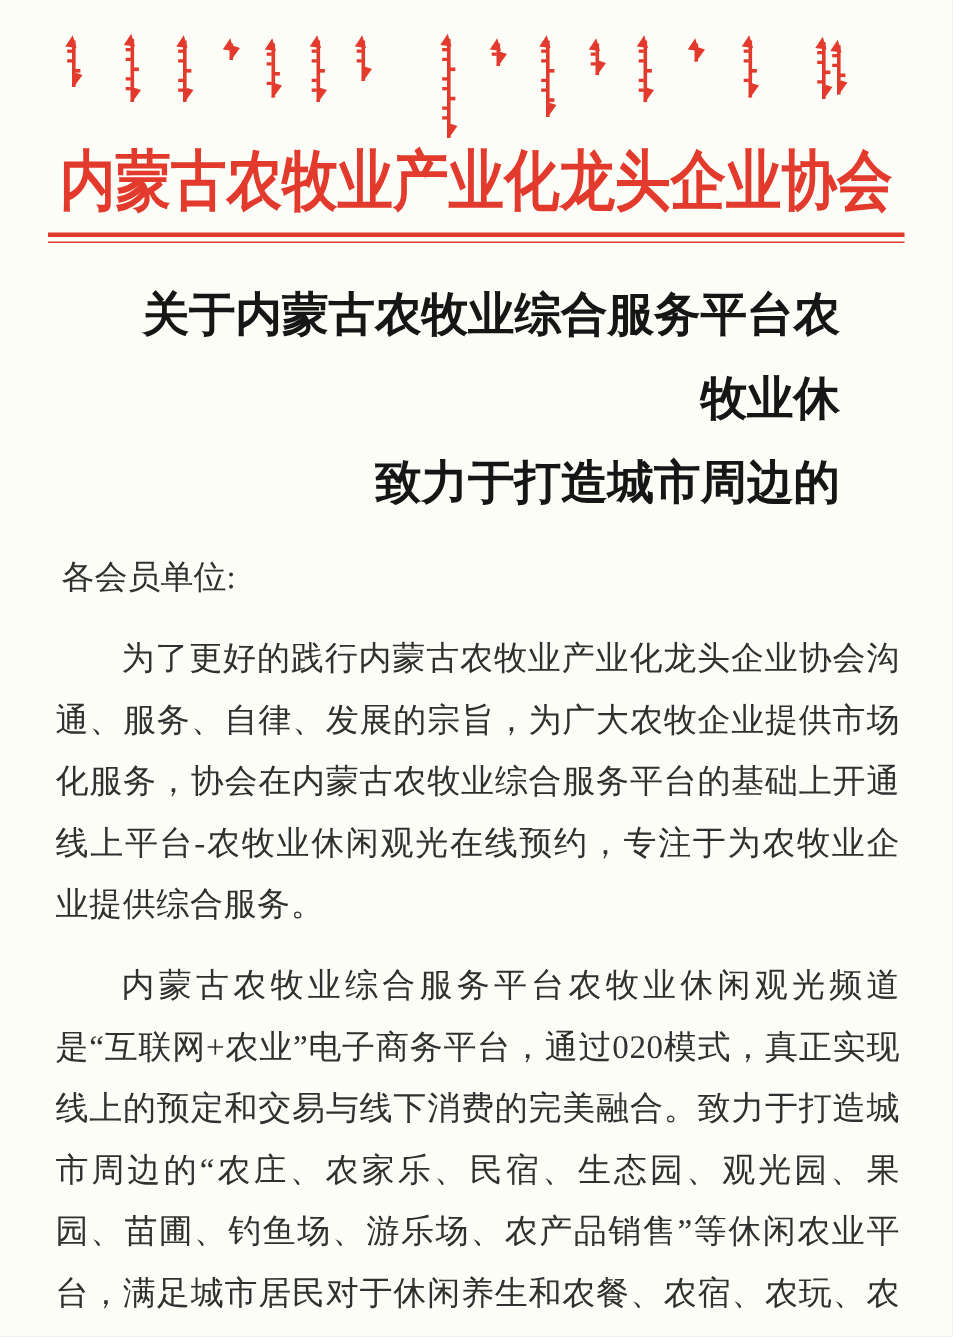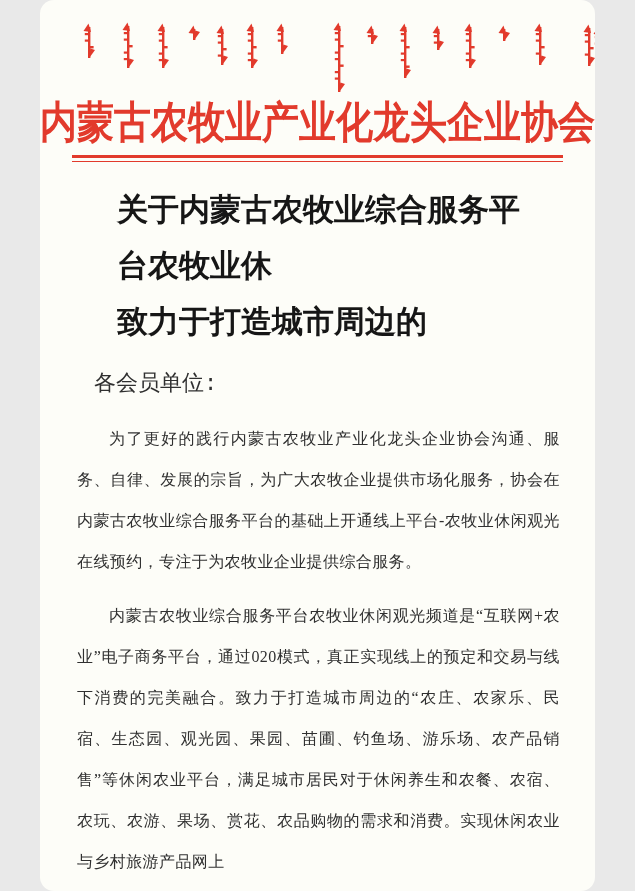--- a/index.html
+++ b/index.html
@@ -1,23 +1,22 @@
 <!DOCTYPE html>
 <html><head>
 <meta charset="utf-8">
 <style>
   html,body{margin:0;padding:0;background:#e9e9e9;}
   .page{
     position:relative;
-    width:555px;height:891px;
+    width:635px;height:891px;
     margin:0 auto;
     background:#fdfdf8;
     overflow:hidden;
     font-family:"Liberation Serif","DejaVu Serif",serif;
-    border-radius:14px;
   }
   
   .banner{height:100px;}
   .banner svg{display:block;width:635px;height:100px;}
   .org-name{
     margin:0;
     height:46px;line-height:46px;
     text-align:center;
     font-size:37px;
     font-weight:bold;
@@ -29,37 +28,36 @@
   }
   .double-rule{
     margin:9px 32px 0 32px;
     height:2.5px;
     border-top:3.5px solid #e23a2c;
     border-bottom:1.5px solid #e23a2c;
   }
   
   .notice-title{
     margin:20px 40px 0 40px;
-    text-align:left;
+    text-align:right;
     font-size:31px;
     line-height:56px;
     font-weight:bold;
     color:#161616;
   }
   main{display:block;padding:0 35px 0 37px;}
   .salutation{
-    margin:14px 0 0 17px;
+    margin:14px 0 0 4px;
     font-size:22px;
     line-height:41px;
     color:#303030;
-    font-family:Liberation Mono, monospace;
   }
   .para{
     margin:13px 0 0 0;
-    font-size:16px;
+    font-size:22px;
     line-height:41px;
     color:#303030;
     text-align:justify;
     text-justify:inter-character;
     text-indent:2em;
     letter-spacing:0.4px;
   }
 </style>
 </head>
 <body>

